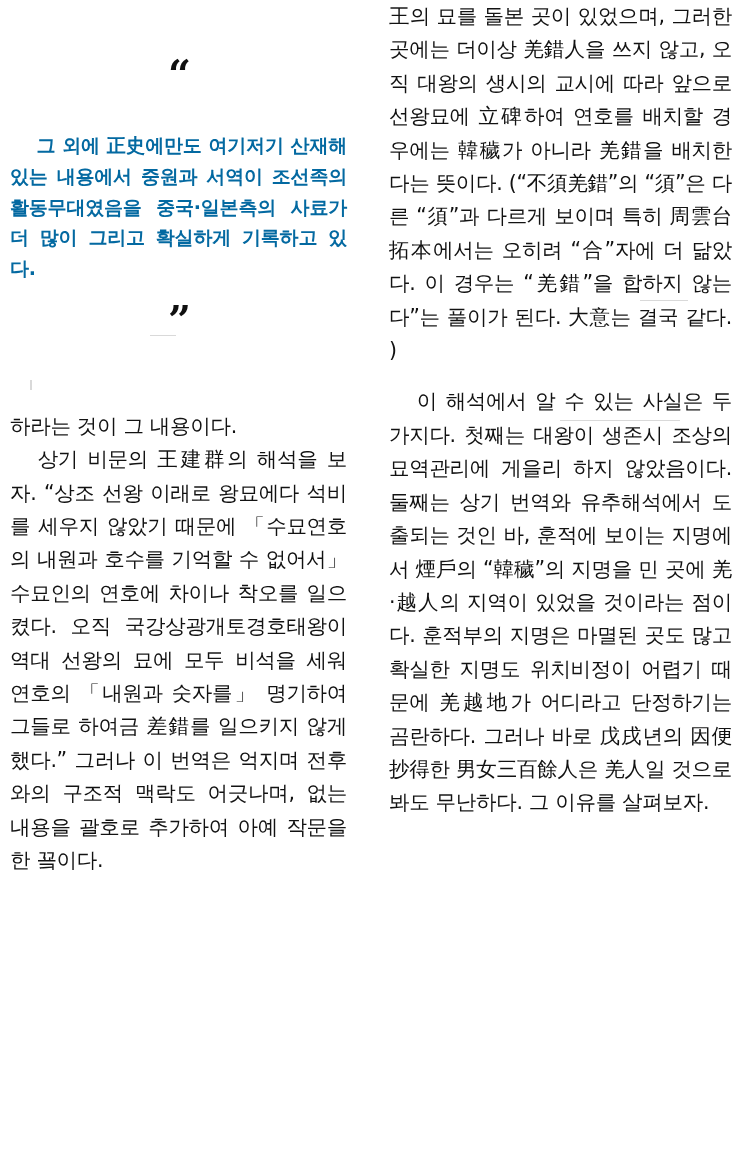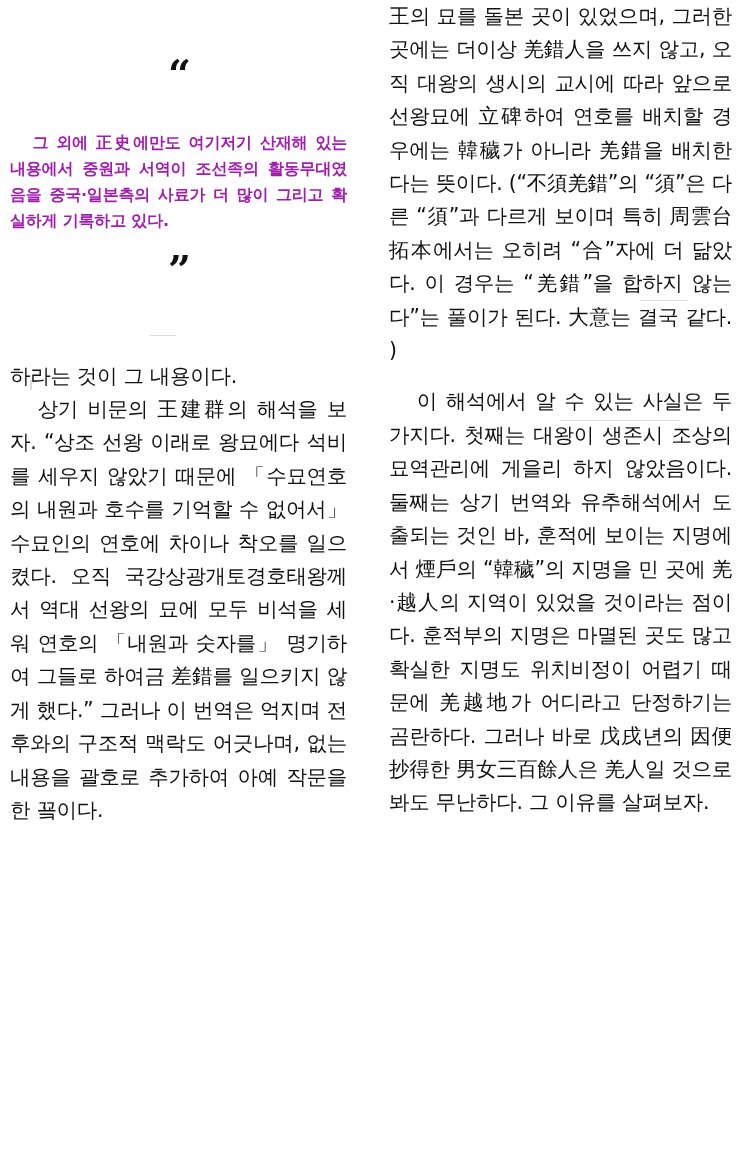--- a/index.html
+++ b/index.html
@@ -50,27 +50,27 @@
     color: #101010;
     letter-spacing: -2px;
   }
   .quote-mark-open {
     margin-bottom: 36px;
   }
   .quote-mark-close {
     margin-top: 16px;
   }
   .quote-text {
-    font-size: 16px;
+    font-size: 19px;
     line-height: 1.62;
     text-align: justify;
     text-justify: inter-character;
     font-weight: bold;
     letter-spacing: -0.2px;
-    color: #a21caf;
+    color: #0369a1;
   }
   .quote-text .indent {
     display: inline-block;
     width: 1.4em;
   }
 
   .body-text {
     font-size: 20.5px;
     line-height: 1.63;
     text-align: justify;
@@ -109,21 +109,21 @@
   <div class="column col-left">
 
     <div class="quote-block">
       <div class="quote-mark quote-mark-open">“</div>
       <div class="quote-text"><span class="indent"></span><span>그 외에 正史에만도 여기저기 산재해 있는 내용에서 중원과 서역이 조선족의 활동무대였음을 중국·일본측의 사료가 더 많이 그리고 확실하게 기록하고 있다.</span></div>
       <div class="quote-mark quote-mark-close">”</div>
     </div>
 
     <div class="body-text">
       <p>하라는 것이 그 내용이다.</p>
-      <p class="indent-first">상기 비문의 王建群의 해석을 보자. “상조 선왕 이래로 왕묘에다 석비를 세우지 않았기 때문에 「수묘연호의 내원과 호수를 기억할 수 없어서」 수묘인의 연호에 차이나 착오를 일으켰다. 오직 국강상광개토경호태왕께서 역대 선왕의 묘에 모두 비석을 세워 연호의 「내원과 숫자를」 명기하여 그들로 하여금 差錯를 일으키지 않게 했다.” 그러나 이 번역은 억지며 전후와의 구조적 맥락도 어긋나며, 없는 내용을 괄호로 추가하여 아예 작문을 한 꾴이다.</p>
+      <p class="indent-first">상기 비문의 王建群의 해석을 보자. “상조 선왕 이래로 왕묘에다 석비를 세우지 않았기 때문에 「수묘연호의 내원과 호수를 기억할 수 없어서」 수묘인의 연호에 차이나 착오를 일으켰다. 오직 국강상광개토경호태왕이 역대 선왕의 묘에 모두 비석을 세워 연호의 「내원과 숫자를」 명기하여 그들로 하여금 差錯를 일으키지 않게 했다.” 그러나 이 번역은 억지며 전후와의 구조적 맥락도 어긋나며, 없는 내용을 괄호로 추가하여 아예 작문을 한 꾴이다.</p>
     </div>
 
   </div>
 
   <div class="column col-right">
     <div class="body-text">
       <p>王의 묘를 돌본 곳이 있었으며, 그러한 곳에는 더이상 羌錯人을 쓰지 않고, 오직 대왕의 생시의 교시에 따라 앞으로 선왕묘에 立碑하여 연호를 배치할 경우에는 韓穢가 아니라 羌錯을 배치한다는 뜻이다. (“不須羌錯”의 “須”은 다른 “須”과 다르게 보이며 특히 周雲台拓本에서는 오히려 “合”자에 더 닮았다. 이 경우는 “羌錯”을 합하지 않는다”는 풀이가 된다. 大意는 결국 같다. )</p>
       <p class="indent-first">이 해석에서 알 수 있는 사실은 두가지다. 첫째는 대왕이 생존시 조상의 묘역관리에 게을리 하지 않았음이다. 둘째는 상기 번역와 유추해석에서 도출되는 것인 바, 훈적에 보이는 지명에서 煙戶의 “韓穢”의 지명을 민 곳에 羌·越人의 지역이 있었을 것이라는 점이다. 훈적부의 지명은 마멸된 곳도 많고 확실한 지명도 위치비정이 어렵기 때문에 羌越地가 어디라고 단정하기는 곰란하다. 그러나 바로 戊戌년의 因便抄得한 男女三百餘人은 羌人일 것으로 봐도 무난하다. 그 이유를 살펴보자.</p>
     </div>
   </div>

